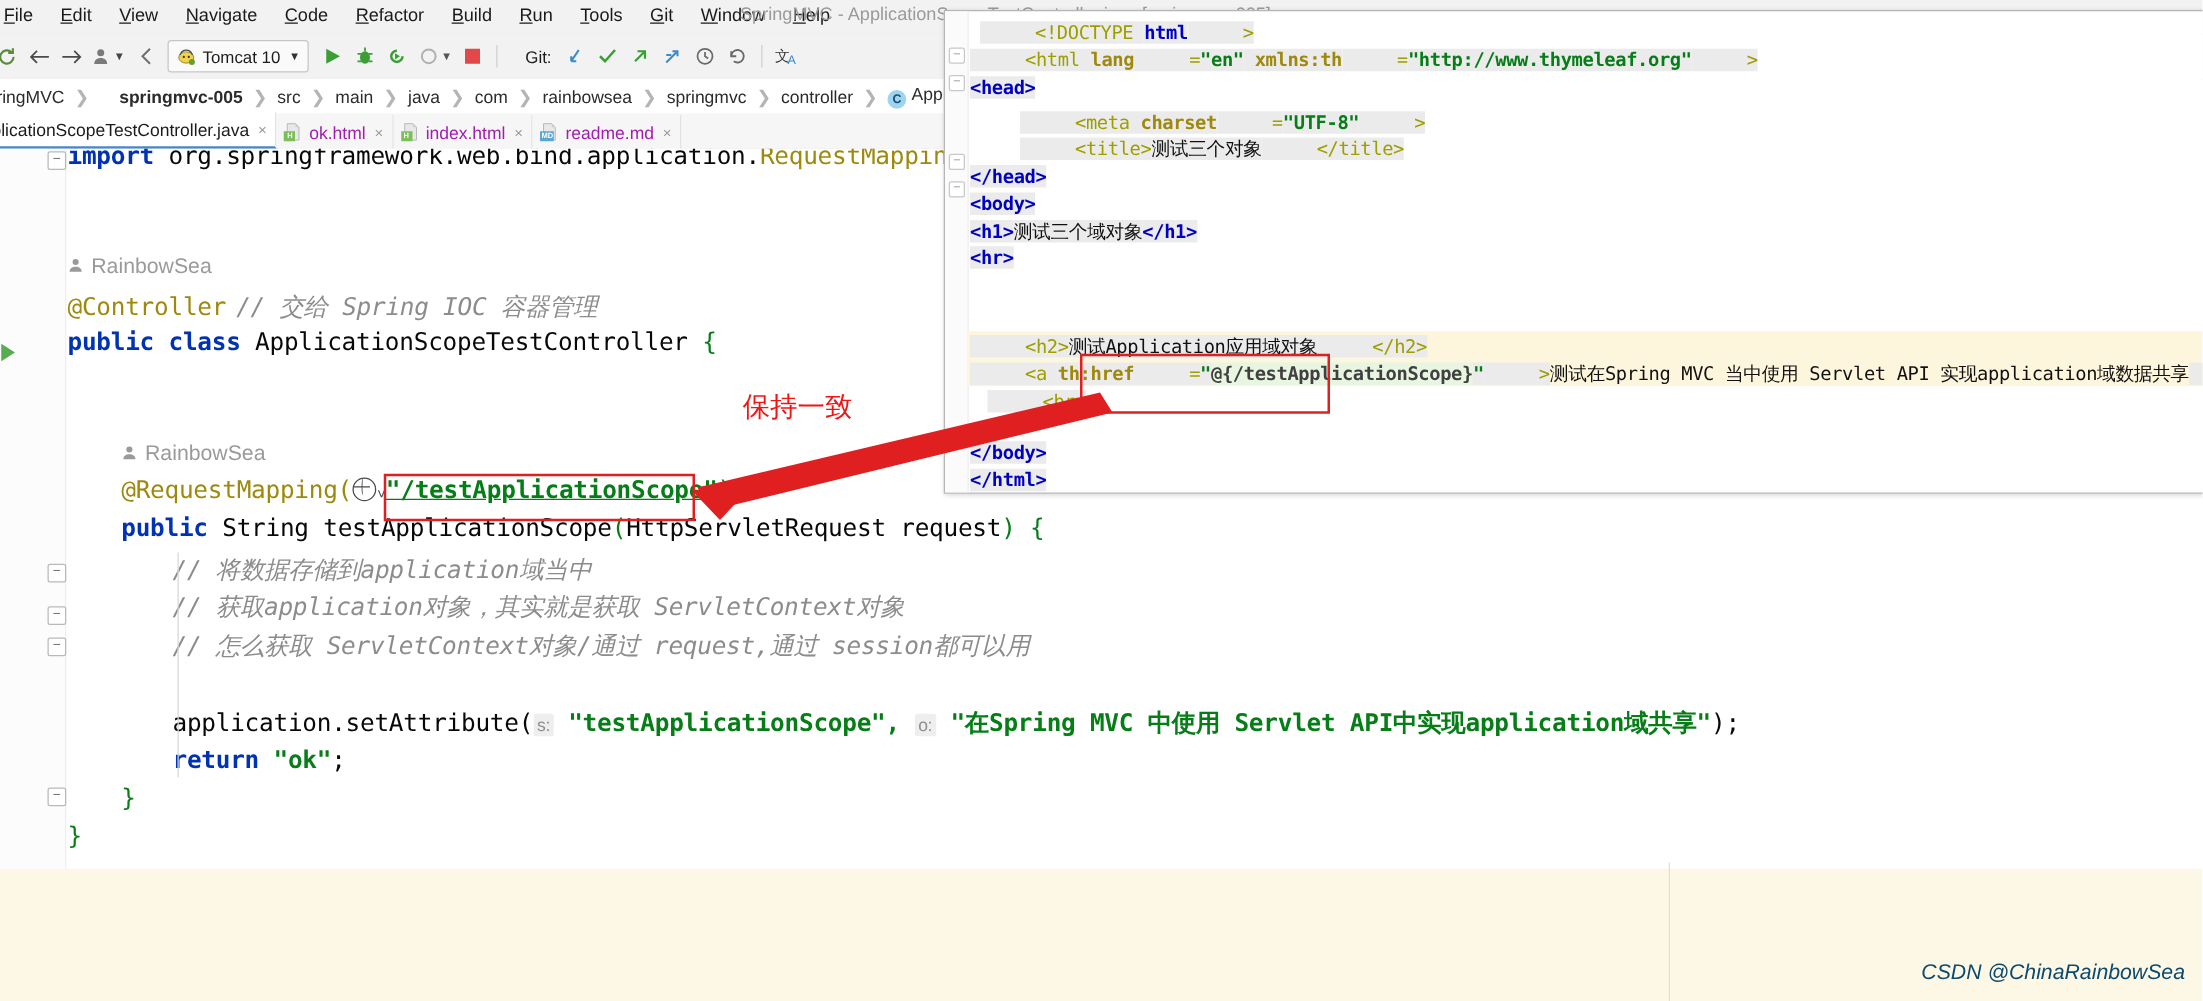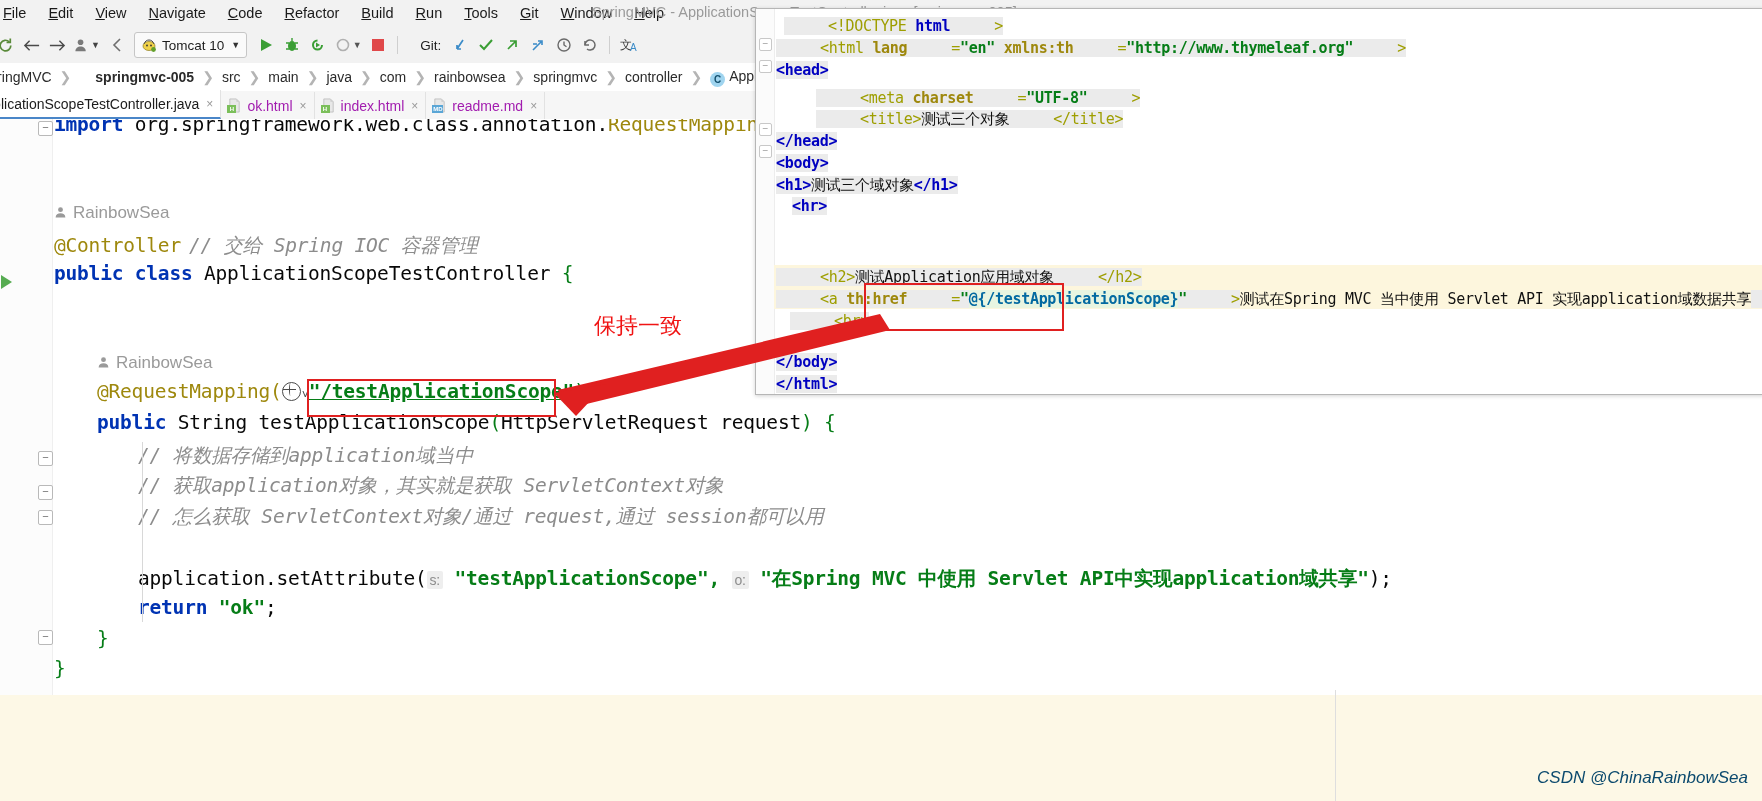--- a/index.html
+++ b/index.html
@@ -104,21 +104,21 @@
              border-right:1px solid #ededed;}
   .hp-code{position:absolute;left:18px;top:0;right:0;bottom:0;overflow:hidden;}
   .hline{position:absolute;left:0;white-space:pre;font-family:"DejaVu Sans Mono","Liberation Mono",monospace;
          font-size:15px;letter-spacing:-0.3px;}
   .htag{color:#0000c0;font-weight:bold;}
   .hbrk{color:#9e9e00;padding-left:44px;}
   .hattr{color:#9e880d;font-weight:bold;}
   .hval{color:#067d17;font-weight:bold;}
   .htxt{color:#111;}
   .hsel{background:#ebebeb;}
-  .hexpr{background:#e8f5e1;color:#0369a1;font-weight:bold;}
+  .hexpr{background:#e8f5e1;color:#404040;font-weight:bold;}
   .hl-line{position:absolute;left:0;right:0;height:22px;background:#fdf6dd;}
   .hfold{position:absolute;width:11px;height:11px;color:#9a9a9a;font-size:10px;
          text-align:center;line-height:9px;border:1px solid #c8c8c8;border-radius:2px;background:#fff;}
 
   
   .arrowsvg{position:absolute;left:540px;top:290px;width:380px;height:130px;pointer-events:none;}
 
   
   .bottompane{position:absolute;left:0;top:695px;width:1335px;height:106px;background:#fdf8e6;}
   .bottompane2{position:absolute;left:1335px;top:695px;width:427px;height:106px;background:#fdf8e6;}
@@ -329,21 +329,21 @@
       </div>
 
       <div class="fold" style="left:38px;top:332px;">−</div>
       <div class="fold" style="left:38px;top:366px;">−</div>
       <div class="fold" style="left:38px;top:391px;">−</div>
       <div class="fold" style="left:38px;top:511px;">−</div>
     </div>
 
     <div class="code-area">
 
-      <div class="cline" style="top:-6px;left:2px;"><span class="kw">import</span><span class="id"> org.springframework.web.class.annotation.</span><span class="an">RequestMapping;</span></div>
+      <div class="cline" style="top:-6px;left:2px;"><span class="kw">import</span><span class="id"> org.springframework.web.bind.application.</span><span class="an">RequestMapping;</span></div>
 
       <div class="author" style="top:84px;left:2px;"><span class="pic"><svg width="13" height="13" viewBox="0 0 16 16">
               <circle cx="8" cy="4.5" r="3" fill="#9a9a9a"></circle>
               <path d="M2 14c0-3.3 2.7-5 6-5s6 1.7 6 5z" fill="#9a9a9a"></path>
             </svg></span><span>RainbowSea</span></div>
 
       <div class="cline" style="top:113px;left:2px;"><span class="an">@Controller</span><span class="cm" style="padding-left:8px">// 交给 Spring IOC 容器管理</span></div>
 
       <div class="cline" style="top:143px;left:2px;"><span class="kw">public class</span><span class="id"> ApplicationScopeTestController </span><span class="pr">{</span></div>
 
@@ -396,21 +396,21 @@
 
       <div class="hline" style="top:80px;left:42px;"><span class="hbrk hsel">&lt;meta </span><span class="hattr hsel">charset</span><span class="hbrk hsel">=</span><span class="hval hsel">"UTF-8"</span><span class="hbrk hsel">&gt;</span></div>
 
       <div class="hline" style="top:101px;left:42px;"><span class="hbrk hsel">&lt;title&gt;</span><span class="htxt hsel">测试三个对象</span><span class="hbrk hsel">&lt;/title&gt;</span></div>
 
       <div class="hline htag hsel" style="top:123px;left:2px;">&lt;/head&gt;</div>
       <div class="hline htag hsel" style="top:145px;left:2px;">&lt;body&gt;</div>
 
       <div class="hline" style="top:167px;left:2px;"><span class="htag hsel">&lt;h1&gt;</span><span class="htxt hsel">测试三个域对象</span><span class="htag hsel">&lt;/h1&gt;</span></div>
 
-      <div class="hline htag hsel" style="top:188px;left:18px;text-align:right;">&lt;hr&gt;</div>
+      <div class="hline htag hsel" style="top:188px;left:2px;text-align:right;">&lt;hr&gt;</div>
 
       <div class="hline" style="top:259px;left:2px;"><span class="hbrk hsel">&lt;h2&gt;</span><span class="htxt hsel">测试Application应用域对象</span><span class="hbrk hsel">&lt;/h2&gt;</span></div>
 
       <div class="hline" style="top:281px;left:2px;"><span class="hbrk hsel">&lt;a </span><span class="hattr hsel">th:href</span><span class="hbrk hsel">=</span><span class="hval hsel">"</span><span class="hexpr">@{/testApplicationScope}</span><span class="hval hsel">"</span><span class="hbrk hsel">&gt;</span><span class="htxt">测试在Spring MVC 当中使用 Servlet API 实现application域数据共享</span><span class="hbrk hsel">&lt;/a&gt;</span></div>
 
       <div class="hline hbrk hsel" style="top:303px;left:16px;">&lt;br&gt;</div>
       <div class="hline htag hsel" style="top:344px;left:2px;">&lt;/body&gt;</div>
       <div class="hline htag hsel" style="top:366px;left:2px;">&lt;/html&gt;</div>
     </div>
   </div>

